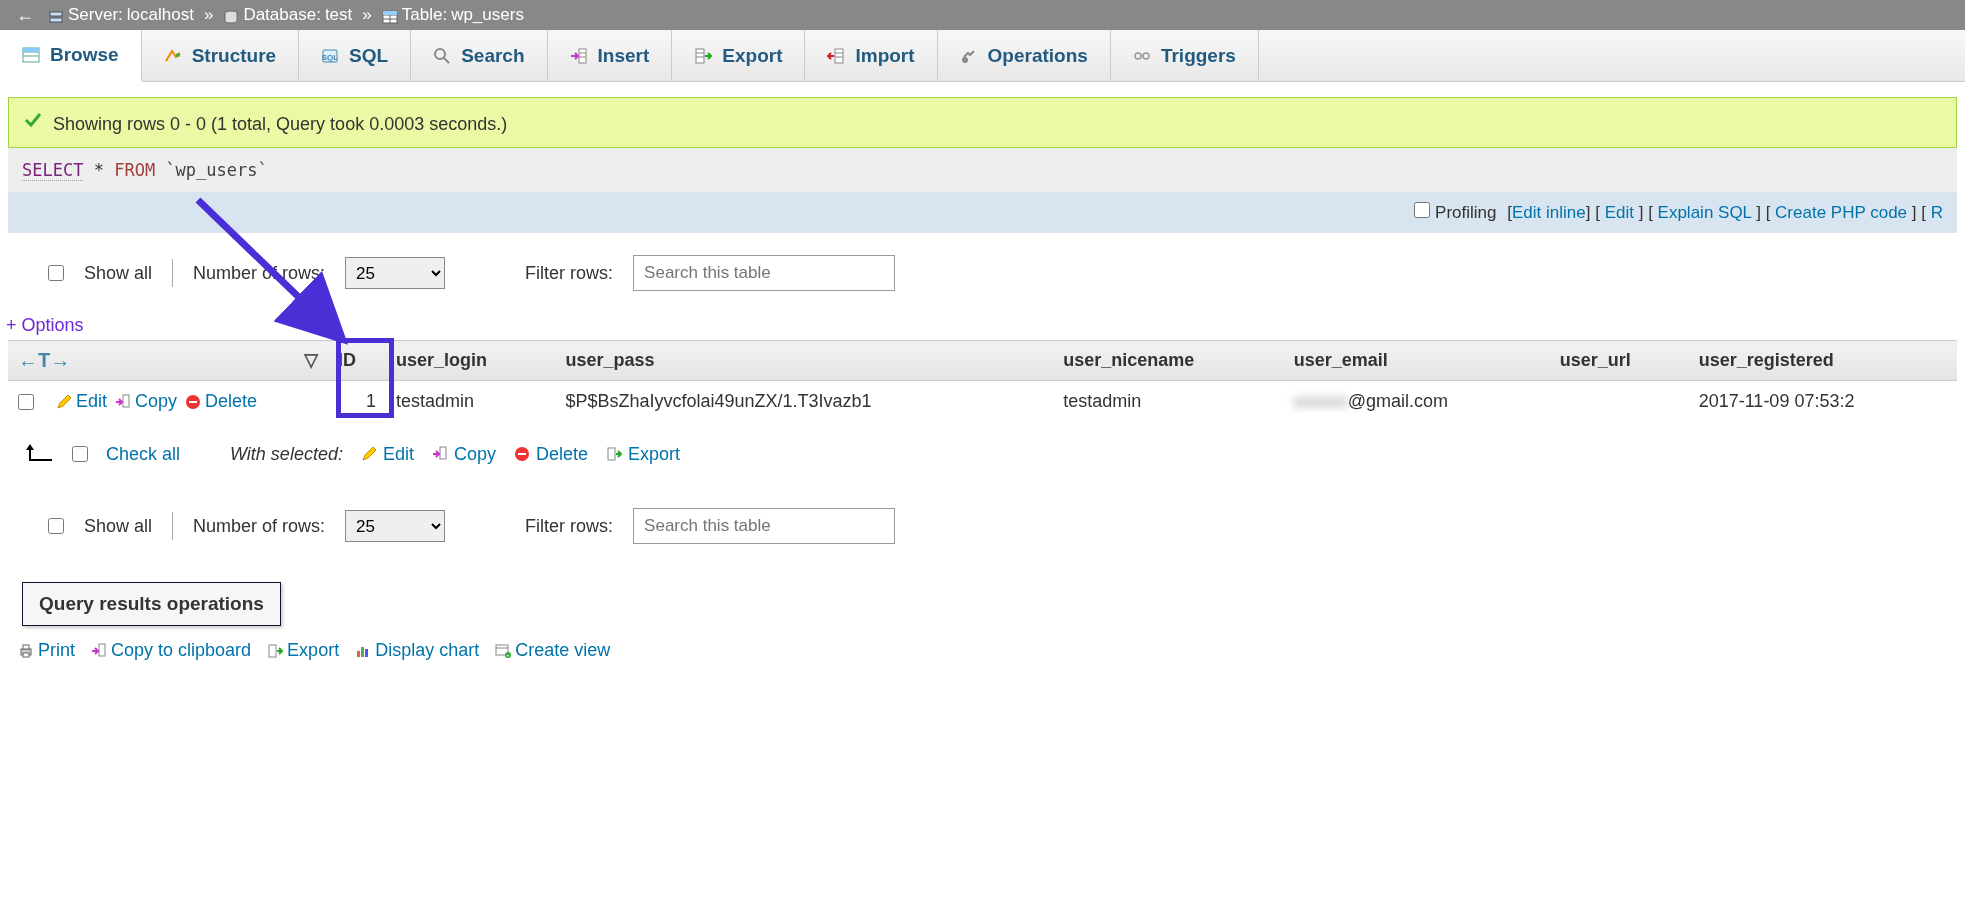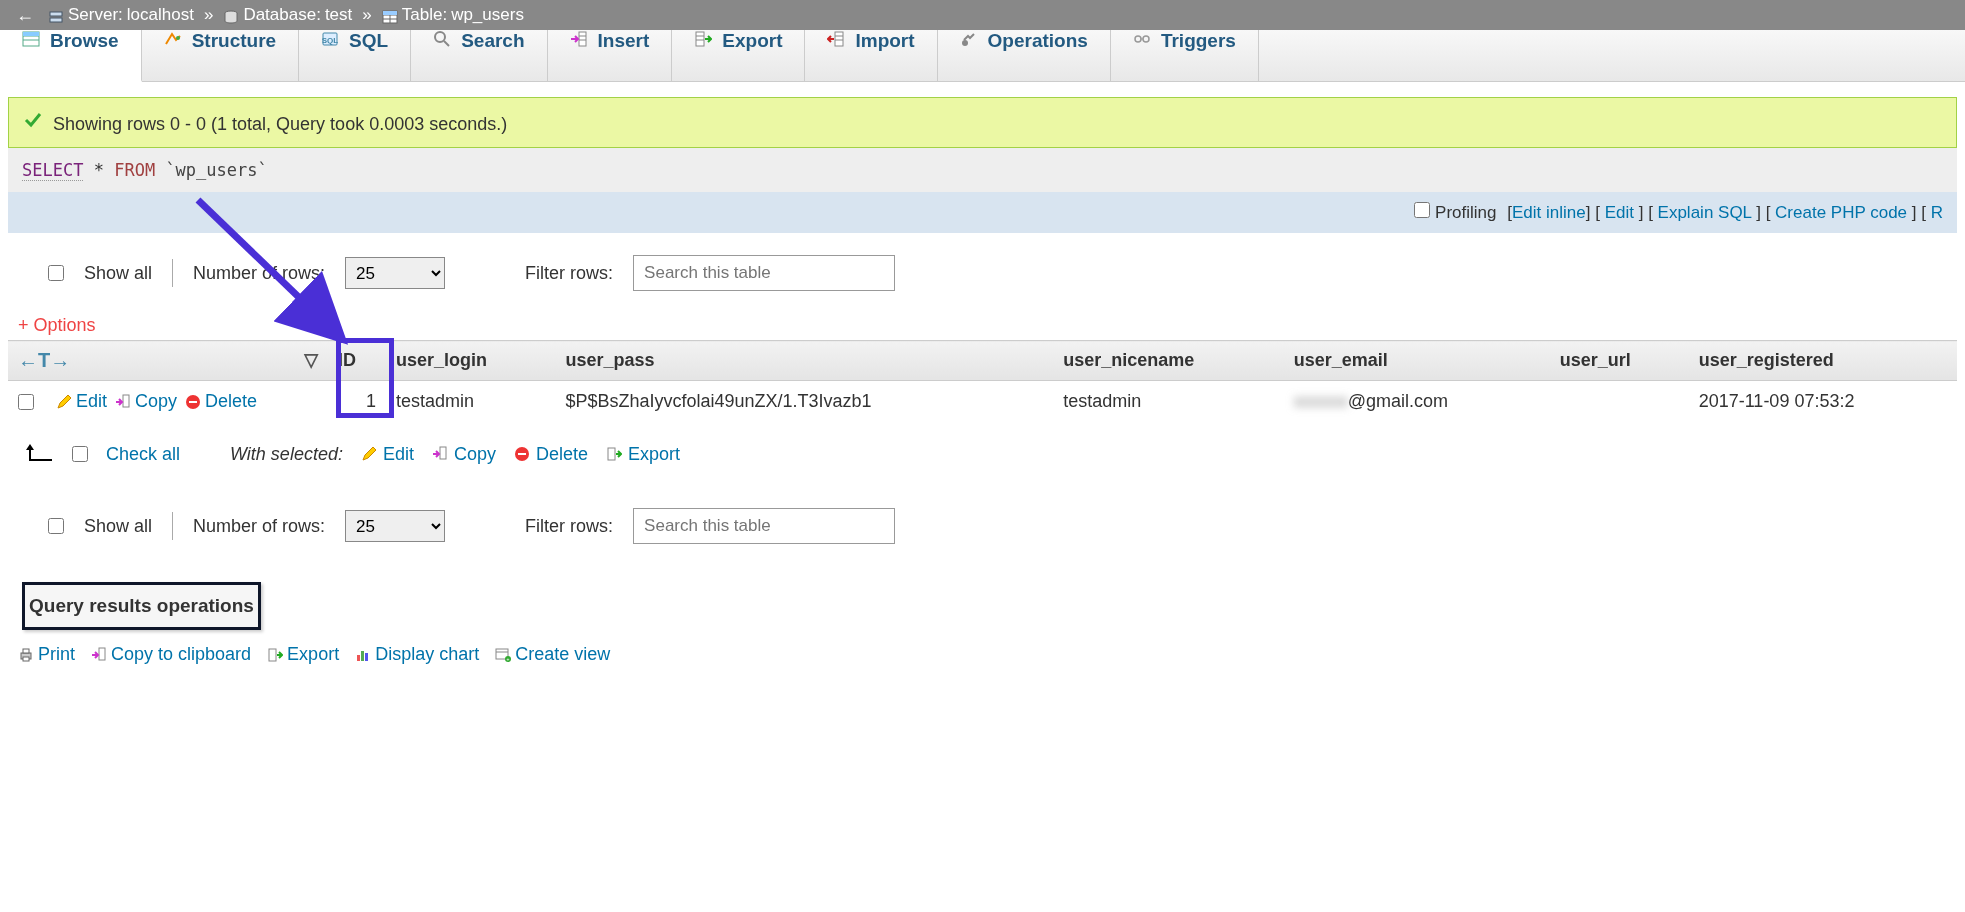--- a/index.html
+++ b/index.html
@@ -7,21 +7,21 @@
 
 
 .breadcrumb-bar { background: #888; color: #fff; display: flex; align-items: center; height: 30px; padding: 0 6px; font-size: 17px; }
 .breadcrumb-bar .back-arrow { color: #fff; padding: 0 10px; font-size: 18px; }
 .breadcrumb-bar .crumb { display: flex; align-items: flex-end; gap: 4px; padding: 0 4px; }
 .breadcrumb-bar .sep { padding: 0 6px; }
 .breadcrumb-bar .icon { display: inline-flex; }
 
 
 .tabs { display: flex; background: linear-gradient(#f8f8f8,#e8e8e8); border-bottom: 1px solid #ccc; height: 52px; }
-.tab { display: flex; align-items: flex-start; gap: 10px; padding: 0 22px; border-right: 1px solid #ccc; color: #235a81; font-weight: bold; font-size: 19px; cursor: pointer; }
+.tab { display: flex; align-items: center; gap: 10px; padding: 0 22px; border-right: 1px solid #ccc; color: #235a81; font-weight: bold; font-size: 19px; cursor: pointer; }
 .tab.active { background: #fff; border-bottom: 2px solid #fff; margin-bottom: -1px; color: #235a81; }
 .tab .icon { display: inline-flex; }
 
 
 .success-bar { background: #ebf8a4; border: 1px solid #a2d246; margin: 15px 8px 0 8px; padding: 12px 14px; display: flex; align-items: flex-end; gap: 10px; font-size: 18px; }
 .success-bar .check { color: #4caf50; }
 
 
 .sql-area { background: #eee; padding: 12px 14px; margin: 0 8px; font-family: monospace; font-size: 17px; }
 .sql-area .kw-select { color: #7a237a; border-bottom: 1px dotted #999; }
@@ -34,21 +34,21 @@
 .sql-actions a { color: #0073aa; text-decoration: none; }
 .sql-actions .sep { color: #333; }
 
 
 .controls { display: flex; align-items: center; gap: 20px; padding: 22px 14px 18px 48px; font-size: 18px; }
 .controls .divider { width: 1px; height: 28px; background: #aaa; }
 .controls select { font-size: 17px; padding: 4px 6px; width: 100px; height: 32px; border: 1px solid #888; }
 .controls input[type=text] { font-size: 17px; padding: 5px 10px; width: 262px; height: 36px; border: 1px solid #999; }
 
 
-.options-link { color: #ef4444; padding: 6px 8px 4px 18px; font-size: 18px; }
+.options-link { color: #6d28d9; padding: 6px 8px 4px 6px; font-size: 18px; }
 
 
 .results-wrap { position: relative; margin: 0 8px; }
 .results-table { width: 100%; border-collapse: collapse; }
 .results-table thead th { background: linear-gradient(#f2f2f2,#e4e4e4); border-top: 1px solid #ccc; border-bottom: 1px solid #ccc; text-align: left; padding: 8px 10px; font-size: 18px; font-weight: bold; }
 .results-table thead th.controls-col { width: 320px; }
 .results-table tbody td { padding: 10px 10px; font-size: 18px; vertical-align: middle; }
 .row-actions { display: flex; align-items: center; gap: 8px; }
 .row-actions a { color: #0073aa; text-decoration: none; display: inline-flex; align-items: center; gap: 4px; }
 .row-actions .sep { width: 6px; }
@@ -56,21 +56,21 @@
 .id-highlight { position: absolute; border: 5px solid #4a2fd6; width: 58px; height: 80px; top: -2px; left: 328px; pointer-events: none; }
 .arrow-annot { position: absolute; top: -150px; left: 180px; pointer-events: none; }
 
 
 .bulk-row { display: flex; align-items: center; gap: 18px; padding: 20px 14px 20px 24px; font-size: 18px; }
 .bulk-row .up-arrow { display: inline-flex; }
 .bulk-row a { color: #0073aa; text-decoration: none; display: inline-flex; align-items: center; gap: 6px; }
 .bulk-row .with-sel { font-style: italic; color: #333; margin-left: 32px; }
 
 
-.qops-box { border: 3px solid #0f172a; display: inline-block; margin: 20px 0 0 22px; padding: 10px 4px; font-weight: bold; font-size: 19px; background: #f6f6f6; box-shadow: 2px 2px 3px rgba(0,0,0,.2); }
+.qops-box { border: 1px solid #0f172a; display: inline-block; margin: 20px 0 0 22px; padding: 10px 16px; font-weight: bold; font-size: 19px; background: #f6f6f6; box-shadow: 2px 2px 3px rgba(0,0,0,.2); }
 .qops-actions { display: flex; align-items: center; gap: 16px; padding: 14px 18px; font-size: 18px; }
 .qops-actions a { color: #0073aa; text-decoration: none; display: inline-flex; align-items: center; gap: 4px; }
 
 input[type=checkbox] { width: 16px; height: 16px; }
 
 .icon svg { display: block; }
 </style>
 </head>
 <body>
 

